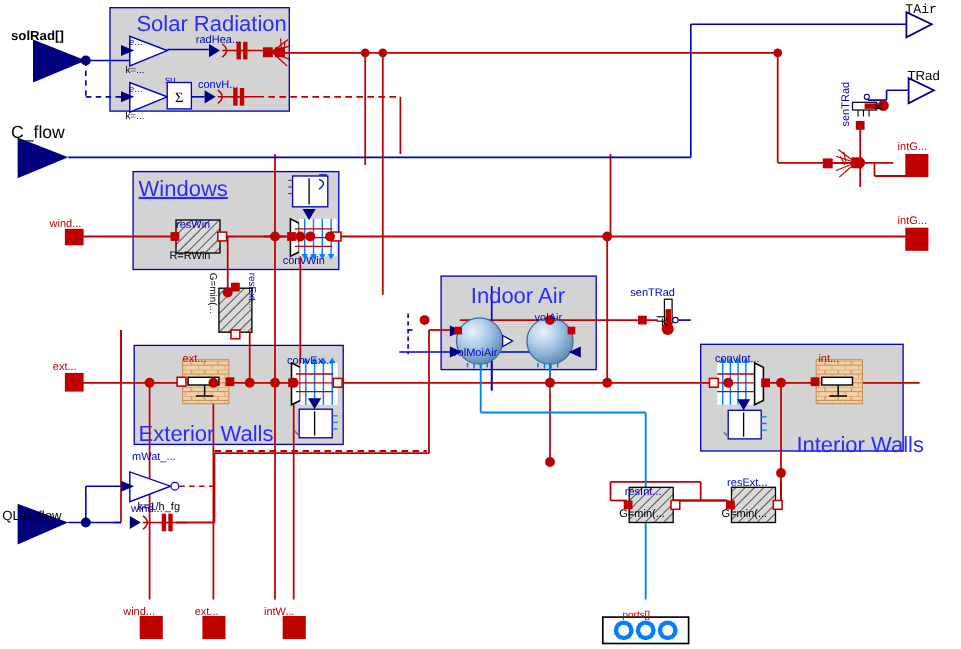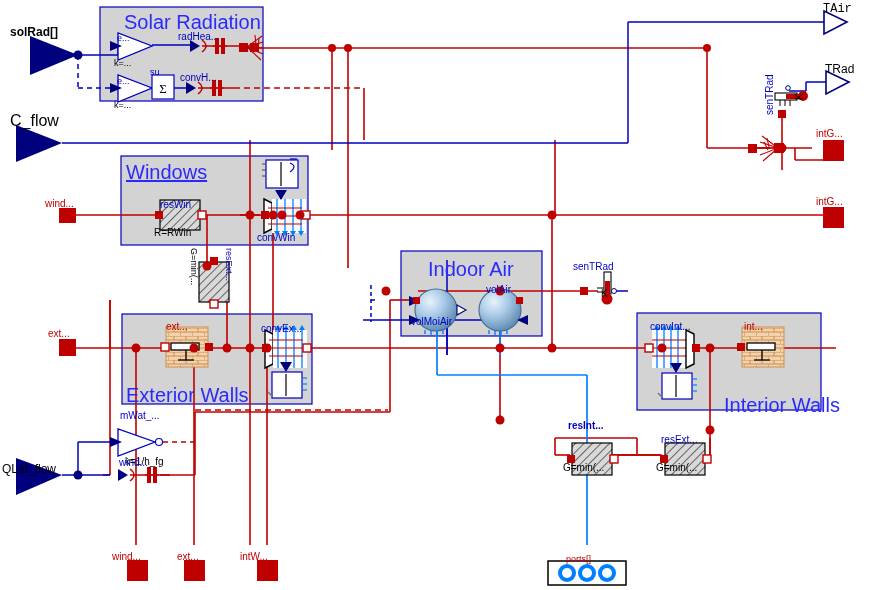--- a/index.html
+++ b/index.html
@@ -554,18 +554,18 @@
   <div class="lbl rlbl med" style="left:166px;top:321px;">ext...</div>
   <div class="lbl blbl med" style="left:261px;top:323px;">convEx...</div>
 
   <div class="lbl blbl med" style="left:650px;top:321px;">convInt...</div>
   <div class="lbl rlbl med" style="left:744px;top:321px;">int...</div>
 
   <div class="lbl blbl med" style="left:120px;top:410px;">mWat_...</div>
   <div class="lbl klbl med" style="left:125px;top:456px;">k=1/h_fg</div>
   <div class="lbl blbl med" style="left:119px;top:457px;">wind...</div>
 
-  <div class="lbl blbl med" style="left:568px;top:420px;font-weight:bold;">resInt...</div>
+  <div class="lbl blbl med" style="left:568px;top:442px;">resInt...</div>
   <div class="lbl klbl med" style="left:563px;top:462px;">G=min(...</div>
   <div class="lbl blbl med" style="left:661px;top:434px;">resExt...</div>
   <div class="lbl klbl med" style="left:656px;top:462px;">G=min(...</div>
 
 </div>
 
 </body></html>

